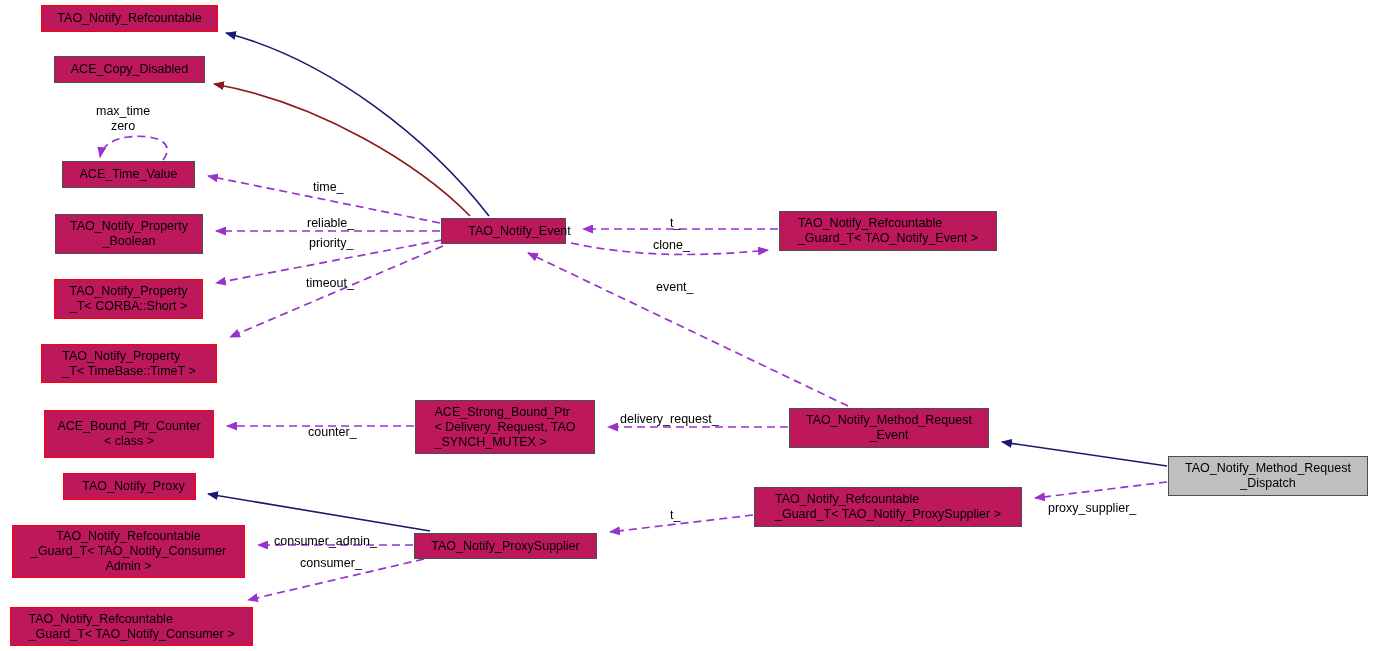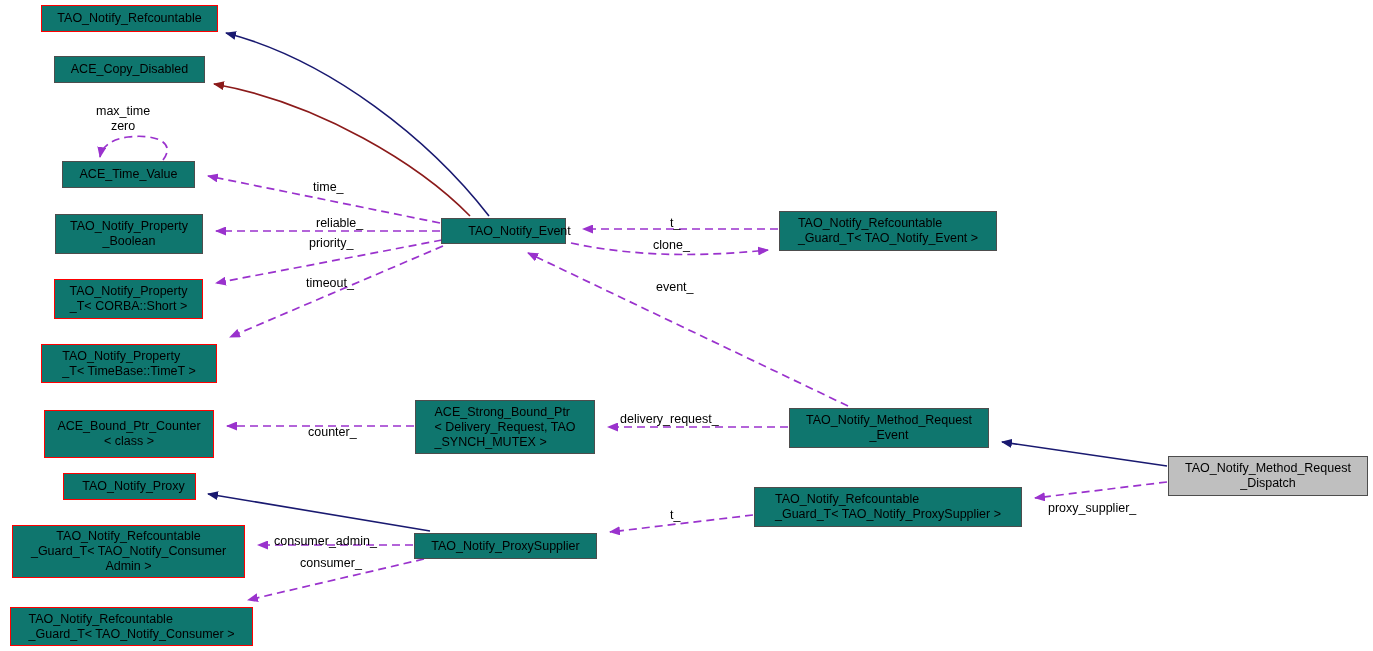--- a/index.html
+++ b/index.html
@@ -1,19 +1,19 @@
 <!DOCTYPE html>
 <html><head>
 <meta charset="utf-8">
 <style>
   html,body{margin:0;padding:0;background:#ffffff;}
   body{width:1373px;height:651px;font-family:"Liberation Sans",sans-serif;}
   #diagram{position:relative;width:1373px;height:651px;overflow:hidden;}
   svg{position:absolute;left:0;top:0;}
-  .node{position:absolute;box-sizing:border-box;background:#0f766e;
+  .node{position:absolute;box-sizing:border-box;background:#be185d;
         display:flex;align-items:center;justify-content:center;
         font-size:12.5px;color:#000000;line-height:15px;white-space:pre;}
   .node.border-red{border:1px solid #ff0000;}
   .node.border-gray{border:1px solid #4d4d4d;}
   .node.filled{background:#bfbfbf;}
   .node .lbl{display:block;text-align:center;}
   .node.leftalign .lbl{text-align:left;}
   .edge-label{position:absolute;font-size:12.5px;color:#000000;white-space:pre;line-height:15px;}
 </style>
 </head>
@@ -100,21 +100,21 @@
 _Event</span></div>
       <div class="node border-gray leftalign" style="left: 754px; top: 487px; width: 268px; height: 40px;"><span class="lbl">TAO_Notify_Refcountable
 _Guard_T&lt; TAO_Notify_ProxySupplier &gt;</span></div>
       <div class="node border-gray filled" style="left: 1168px; top: 456px; width: 200px; height: 40px;"><span class="lbl">TAO_Notify_Method_Request
 _Dispatch</span></div>
     </div>
   <div id="labels-layer">
       <div class="edge-label" style="left: 96px; top: 104px; text-align: center;">max_time
 zero</div>
       <div class="edge-label" style="left: 313px; top: 180px; text-align: left;">time_</div>
-      <div class="edge-label" style="left: 316px; top: 216px; text-align: left;">reliable_</div>
+      <div class="edge-label" style="left: 307px; top: 216px; text-align: left;">reliable_</div>
       <div class="edge-label" style="left: 309px; top: 236px; text-align: left;">priority_</div>
       <div class="edge-label" style="left: 306px; top: 276px; text-align: left;">timeout_</div>
       <div class="edge-label" style="left: 670px; top: 216px; text-align: left;">t_</div>
       <div class="edge-label" style="left: 653px; top: 238px; text-align: left;">clone_</div>
       <div class="edge-label" style="left: 656px; top: 280px; text-align: left;">event_</div>
       <div class="edge-label" style="left: 308px; top: 413px; text-align: left; margin-top: 12px;">counter_</div>
       <div class="edge-label" style="left: 620px; top: 412px; text-align: left;">delivery_request_</div>
       <div class="edge-label" style="left: 1048px; top: 472px; text-align: center; margin-top: 29px;">proxy_supplier_</div>
       <div class="edge-label" style="left: 670px; top: 508px; text-align: left;">t_</div>
       <div class="edge-label" style="left: 274px; top: 534px; text-align: center;">consumer_admin_</div>

